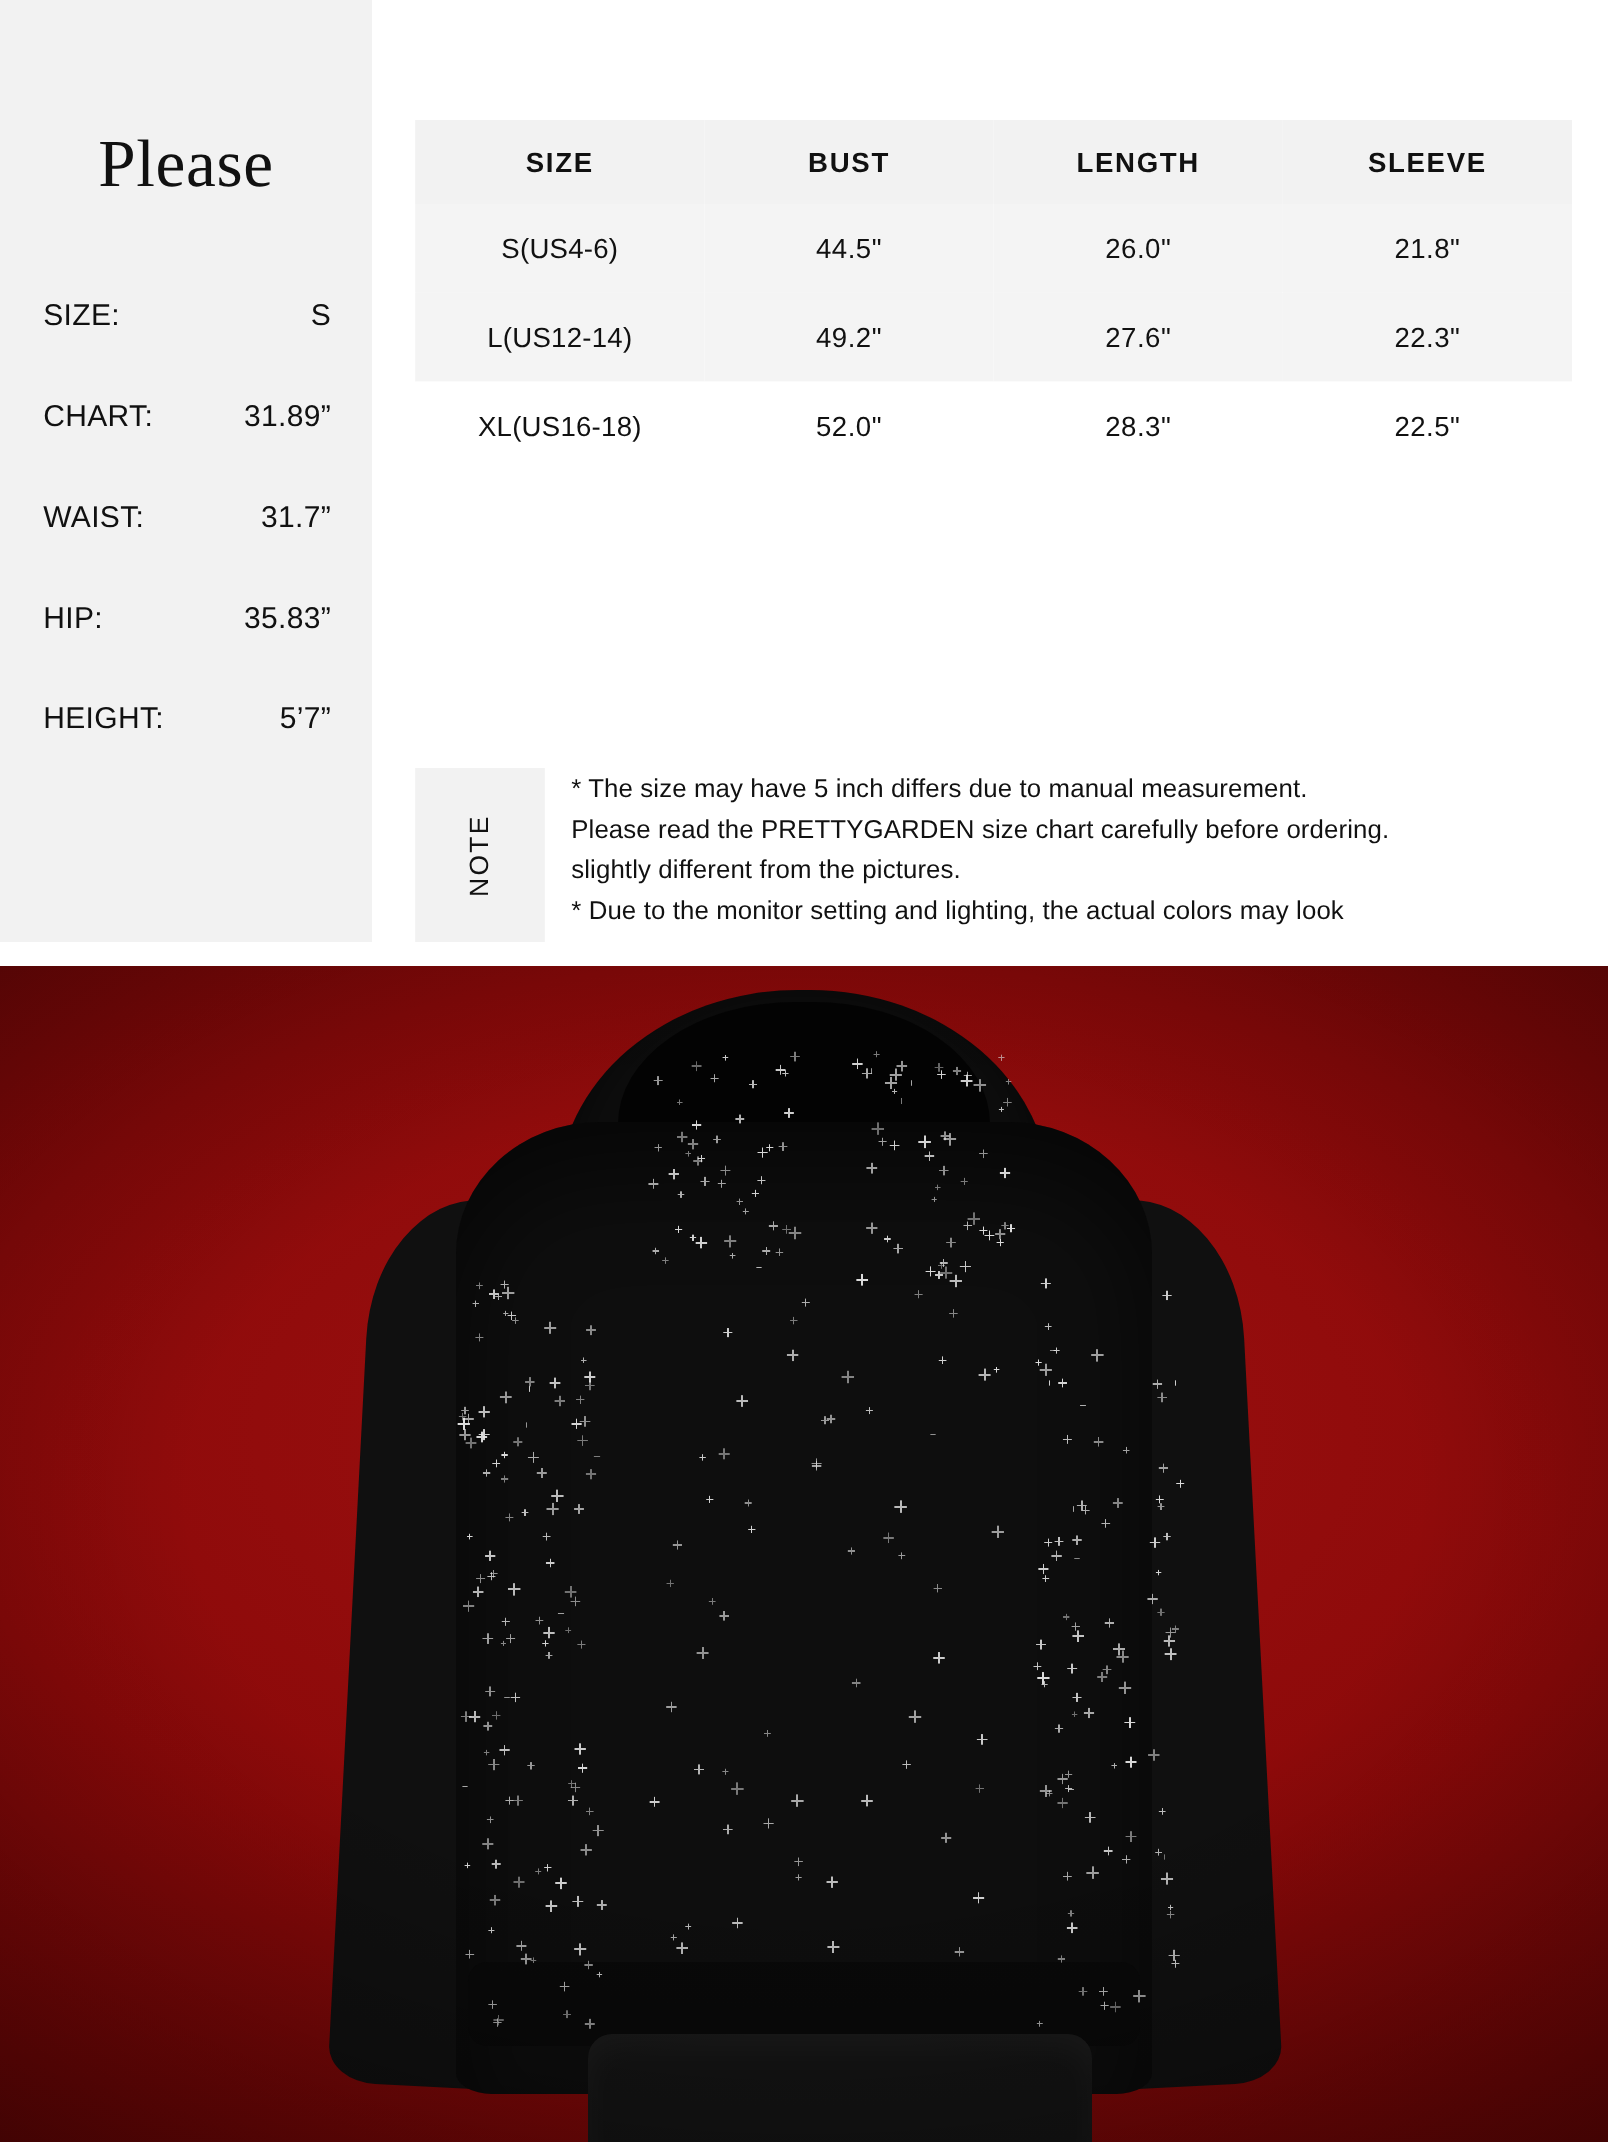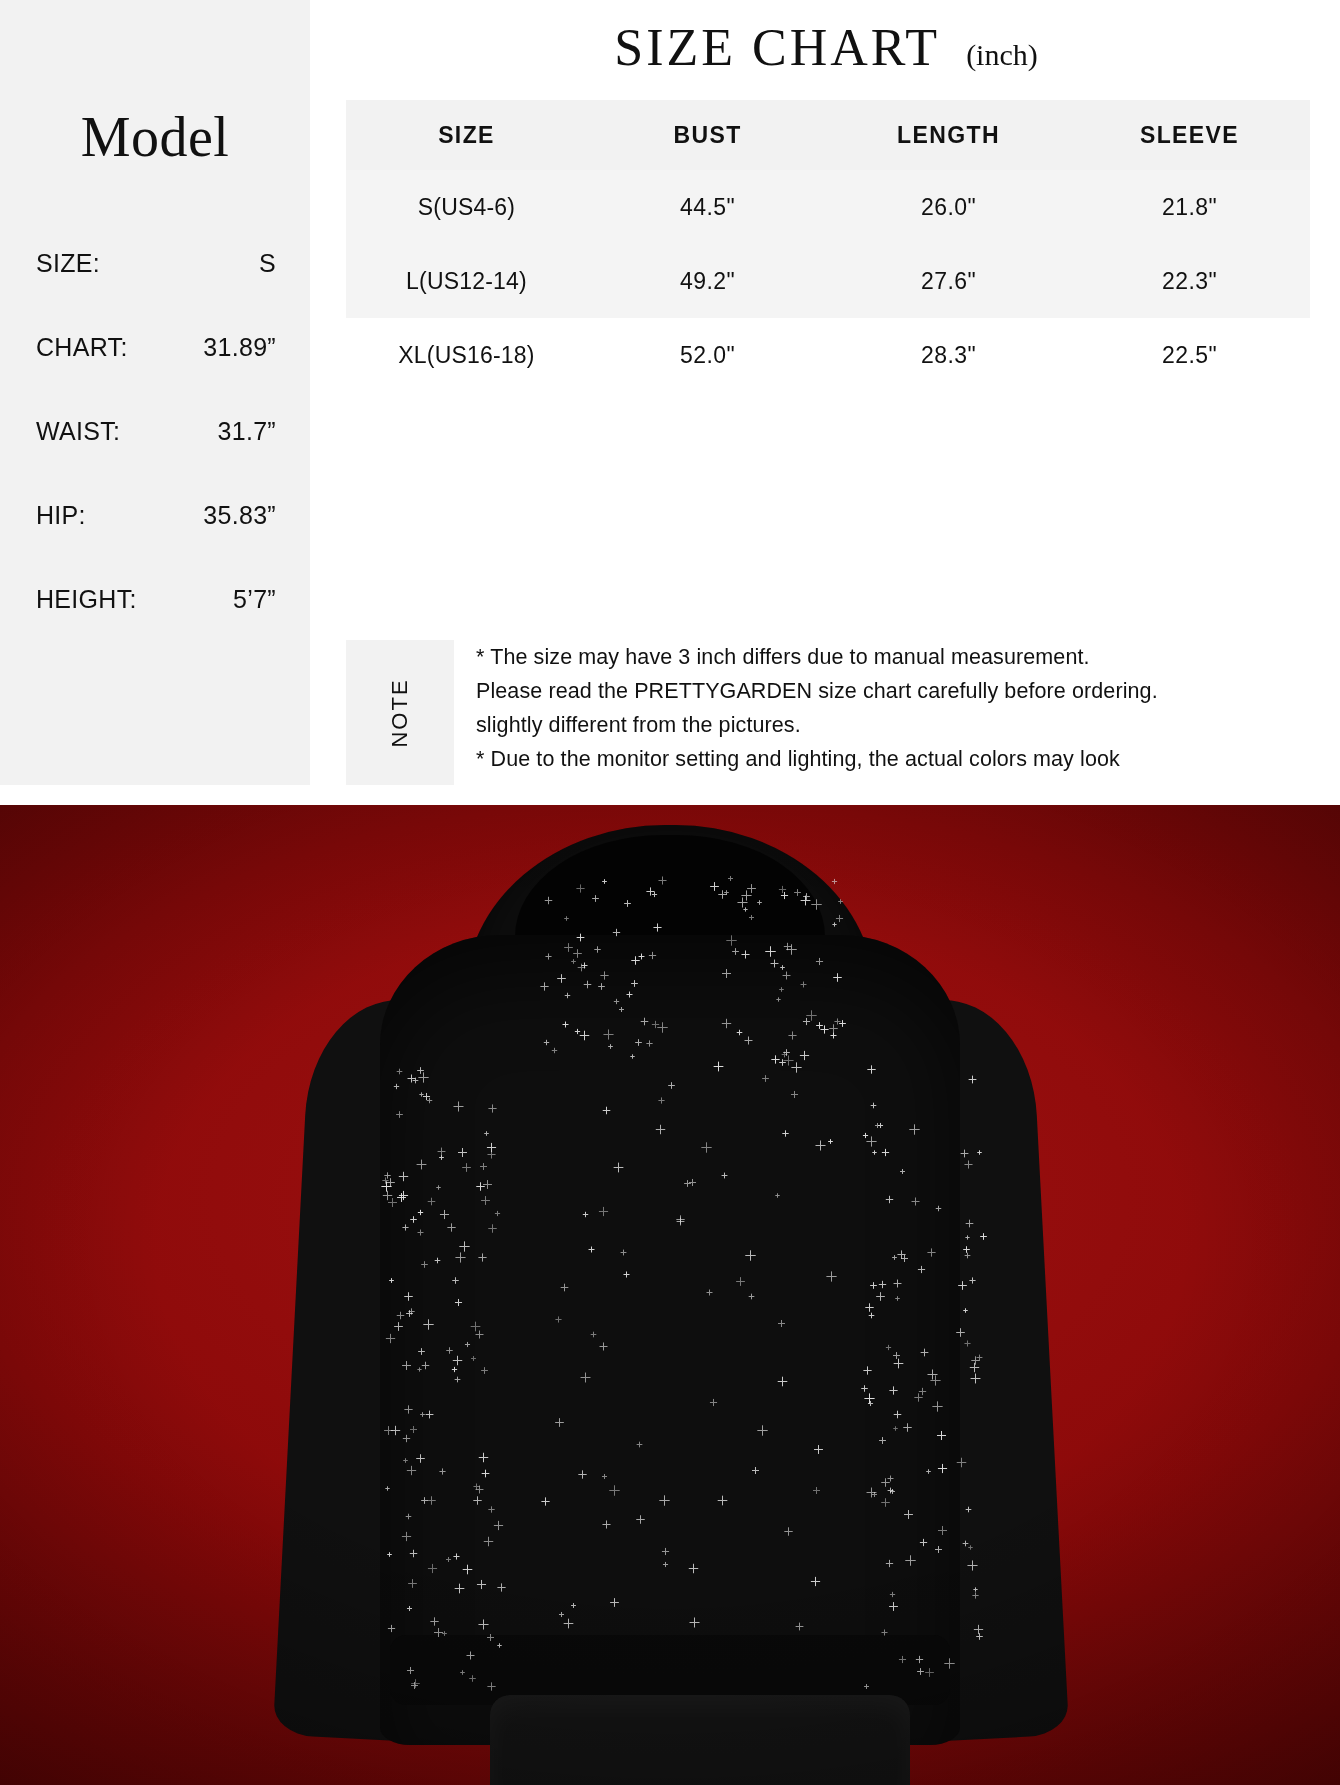--- a/index.html
+++ b/index.html
@@ -263,21 +263,21 @@
       linear-gradient(to bottom, transparent 42%, #e8e8e8 42%, #e8e8e8 58%, transparent 58%);
     opacity: 0.85;
   }
 </style>
 </head>
 <body>
 
 <div class="top-section">
 
   <div class="model-panel">
-    <div class="model-title">Model</div>
+    <div class="model-title">Please</div>
     <div class="model-rows">
       <div class="model-row">
         <span class="mr-label">SIZE:</span>
         <span class="mr-value">S</span>
       </div>
       <div class="model-row">
         <span class="mr-label">CHART:</span>
         <span class="mr-value">31.89”</span>
       </div>
       <div class="model-row">
@@ -288,24 +288,20 @@
         <span class="mr-label">HIP:</span>
         <span class="mr-value">35.83”</span>
       </div>
       <div class="model-row">
         <span class="mr-label">HEIGHT:</span>
         <span class="mr-value">5’7”</span>
       </div>
     </div>
   </div>
 
-  <div class="chart-title-wrap">
-    <span class="chart-title">SIZE CHART</span>
-    <span class="chart-title-unit">(inch)</span>
-  </div>
 
   <table class="size-table">
     <colgroup>
       <col style="width:25%">
         <col style="width:25%">
         <col style="width:25%">
         <col style="width:25%">
     </colgroup>
     <thead>
       <tr>
@@ -335,21 +331,21 @@
         <td>22.5"</td>
       </tr>
     </tbody>
   </table>
 
   <div class="note-wrap">
     <div class="note-badge">
       <span>NOTE</span>
     </div>
     <div class="note-text">
-      <p>* The size may have 3 inch differs due to manual measurement.</p>
+      <p>* The size may have 5 inch differs due to manual measurement.</p>
       <p>Please read the PRETTYGARDEN size chart carefully before ordering.</p>
       <p>slightly different from the pictures.</p>
       <p>* Due to the monitor setting and lighting, the actual colors may look</p>
     </div>
   </div>
 </div>
 
 <div class="photo">
   <div class="photo-bg"></div>
   <div class="figure">

